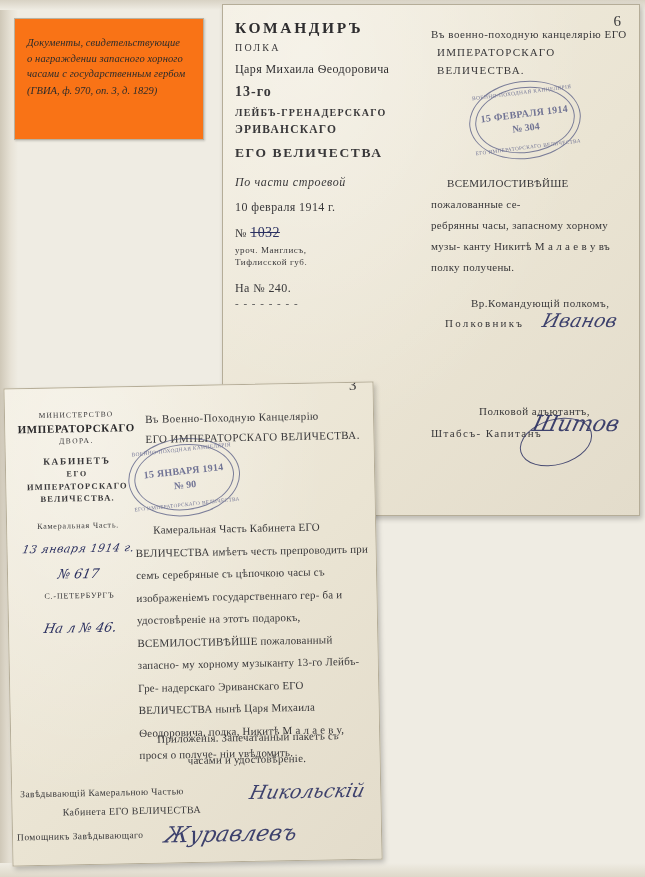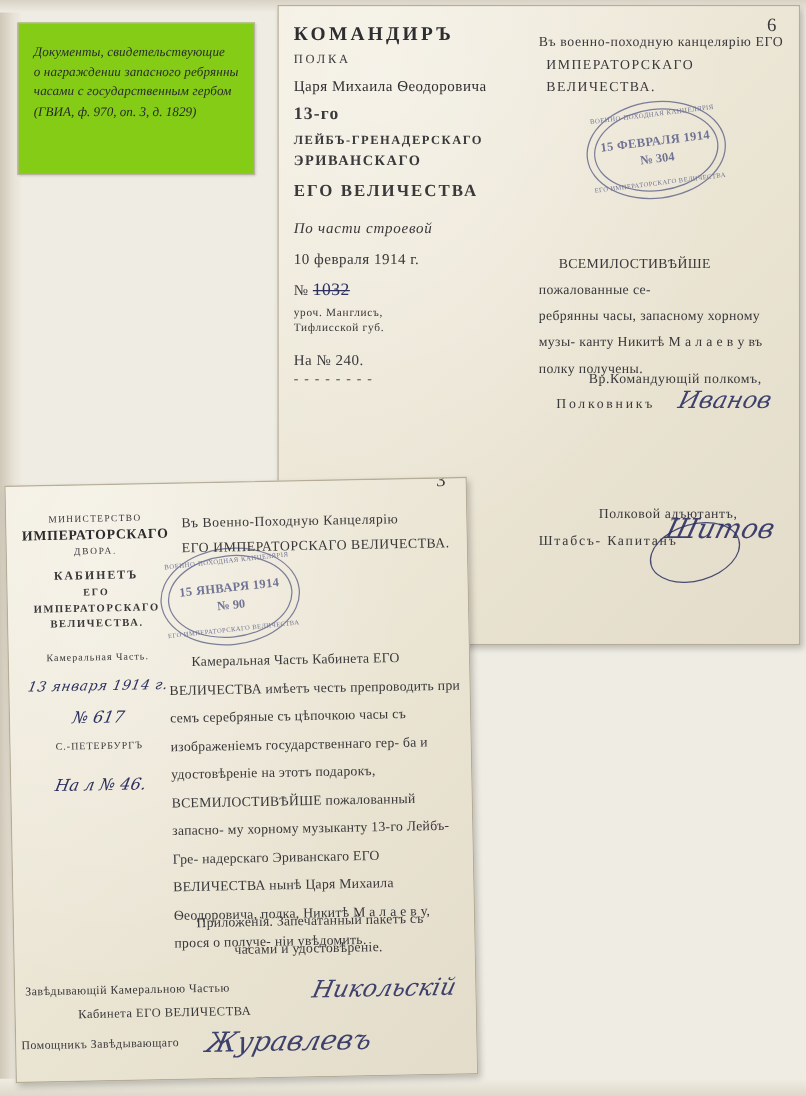--- a/index.html
+++ b/index.html
@@ -40,21 +40,21 @@
     background: linear-gradient(to top, #ded8c9, #efece3);
   }
 
   
   #caption-block {
     position: absolute;
     left: 14px;
     top: 18px;
     width: 190px;
     height: 122px;
-    background: #84cc16;
+    background: #f97316;
     border: 1px solid #b9b2a0;
     box-shadow: 1px 1px 2px rgba(0,0,0,0.18);
     padding: 16px 10px 8px 12px;
     box-sizing: border-box;
   }
   #caption-block .cap-line {
     font-style: italic;
     font-size: 10.5px;
     line-height: 15.5px;
     color: #2b2b2b;
@@ -219,21 +219,21 @@
   }
   .body-par {
     position: absolute;
     left: 208px;
     top: 168px;
     width: 196px;
     font-size: 11px;
     line-height: 21px;
     letter-spacing: 0.3px;
   }
-  .body-par .i1 { display:block; text-indent: 16px; margin-top: 28px; }
+  .body-par .i1 { display:block; text-indent: 16px; }
   .sig-line {
     position: absolute;
     font-size: 11px;
     letter-spacing: 0.5px;
   }
   #sig1 { left: 248px; top: 292px; }
   #sig2 { left: 222px; top: 312px; letter-spacing: 2.2px;}
   #sig3 { left: 208px; top: 400px; margin-left: 48px; }
   #sig4 { left: 208px; top: 422px; letter-spacing: 1.4px;}
 
@@ -403,21 +403,21 @@
 </head>
 <body>
 
 <div id="page-root">
   <div class="page-left-edge"></div>
   <div class="page-top-strip"></div>
   <div class="page-bottom-strip"></div>
 
   <div id="caption-block">
     <div class="cap-line">Документы, свидетельствующие</div>
-    <div class="cap-line">о награждении запасного ребрянны</div>
+    <div class="cap-line">о награждении запасного хорного</div>
     <div class="cap-line">часами с государственным гербом</div>
     <div class="cap-src">(ГВИА, ф. 970, оп. 3, д. 1829)</div>
   </div>
 
   <div class="doc-sheet" id="doc-top">
     <div class="tint"></div>
     <div class="sheet-content">
       <div class="folio">6</div>
 
       <div class="hdr-center">

